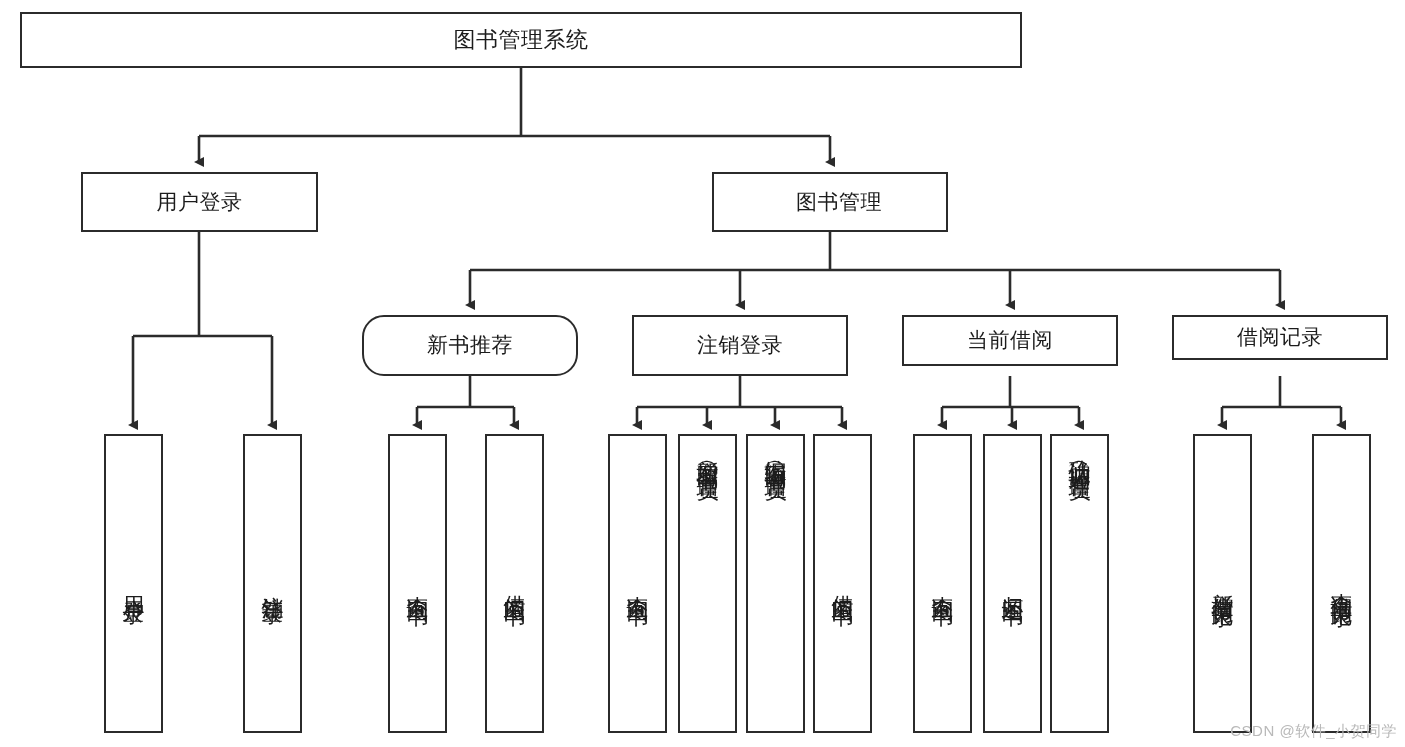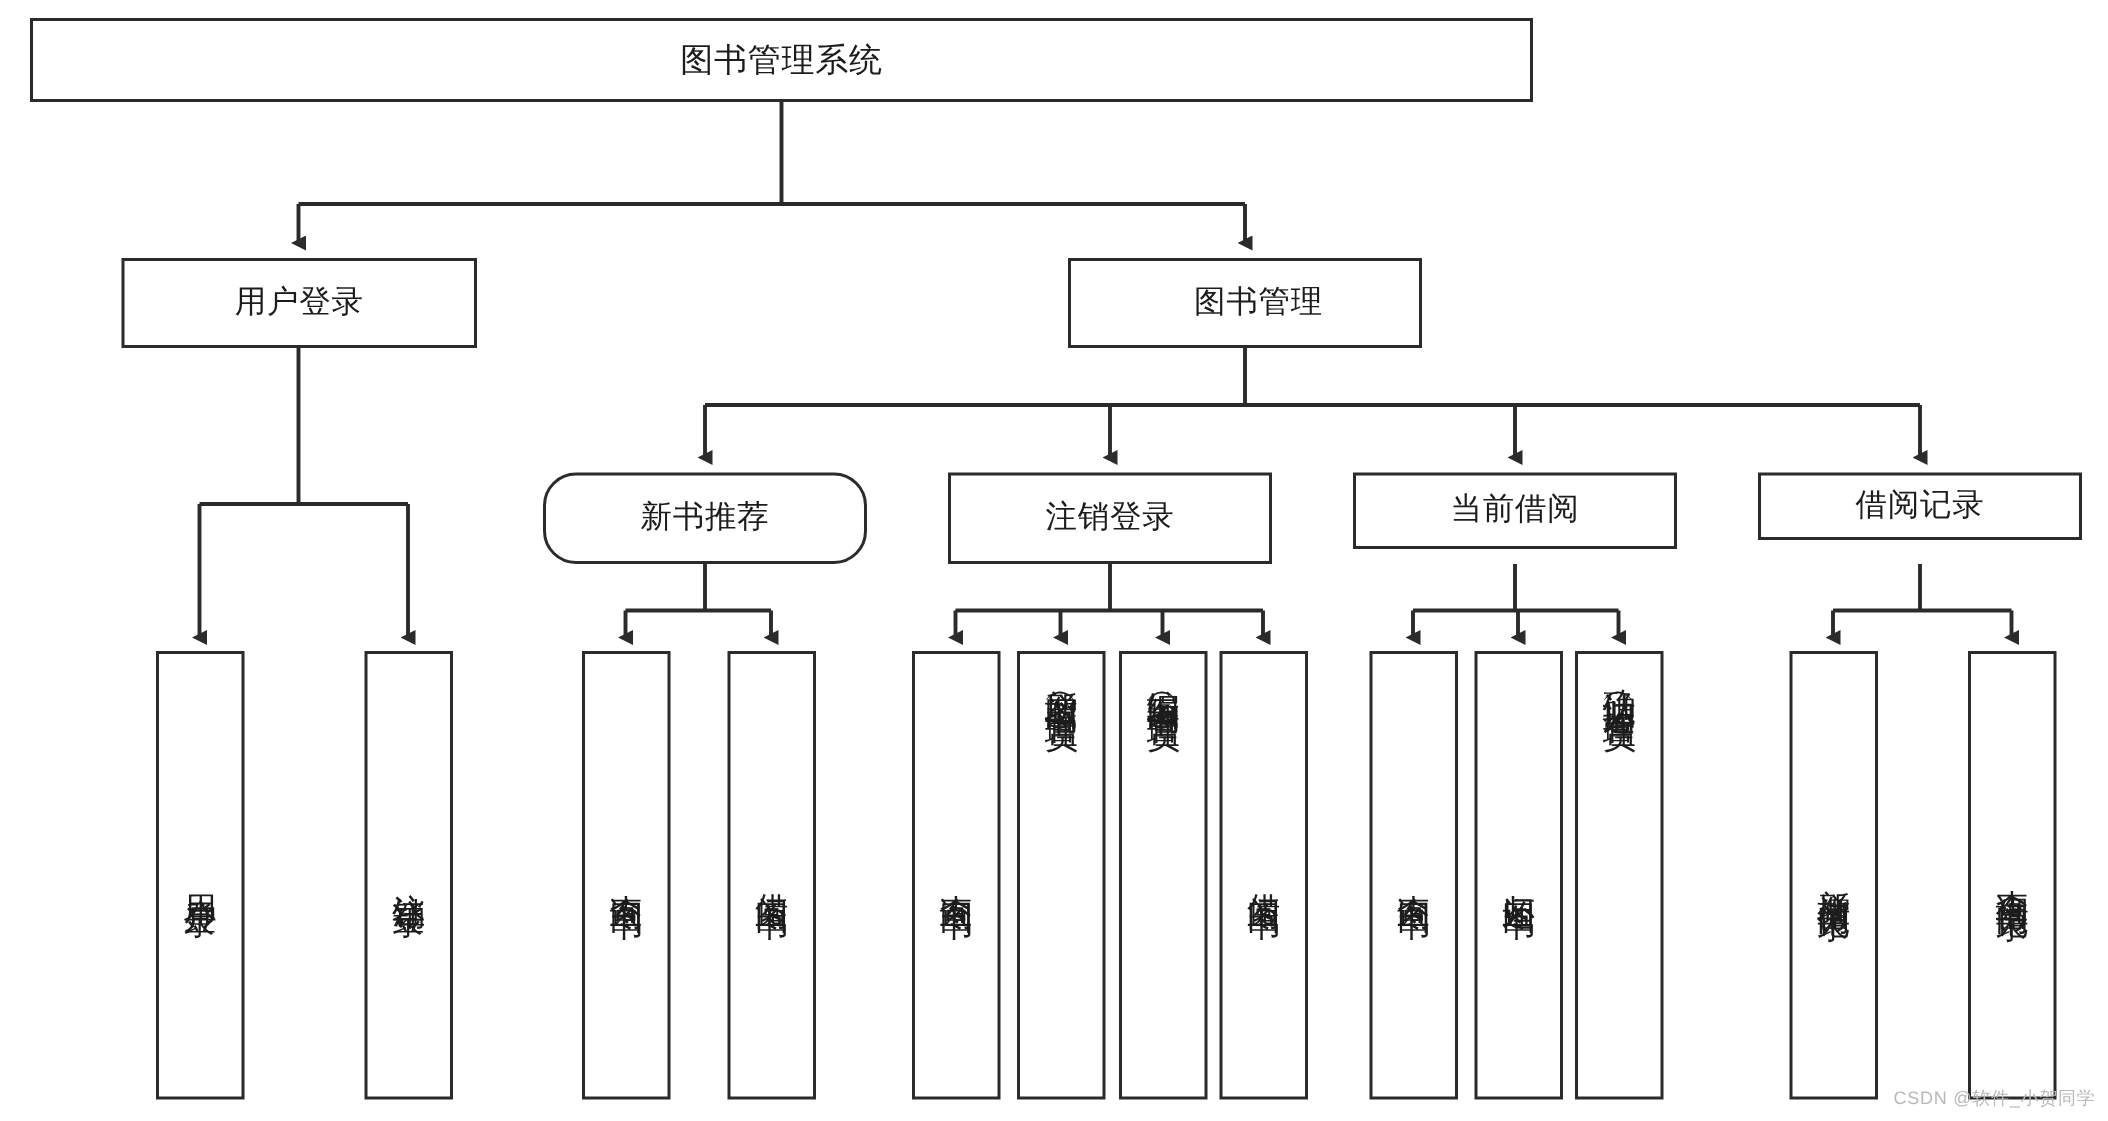--- a/index.html
+++ b/index.html
@@ -64,21 +64,21 @@
     white-space: nowrap;
   }
   .node.vert.centered {
     align-items: center;
     padding-top: 0;
   }
   #watermark {
     position: absolute;
     right: 8px;
     bottom: 6px;
-    font-size: 12px;
+    font-size: 15px;
     color: #b9b9b9;
     white-space: nowrap;
     letter-spacing: 0.5px;
   }
 </style>
 </head>
 <body>
 
 <div id="diagram-canvas">
 

